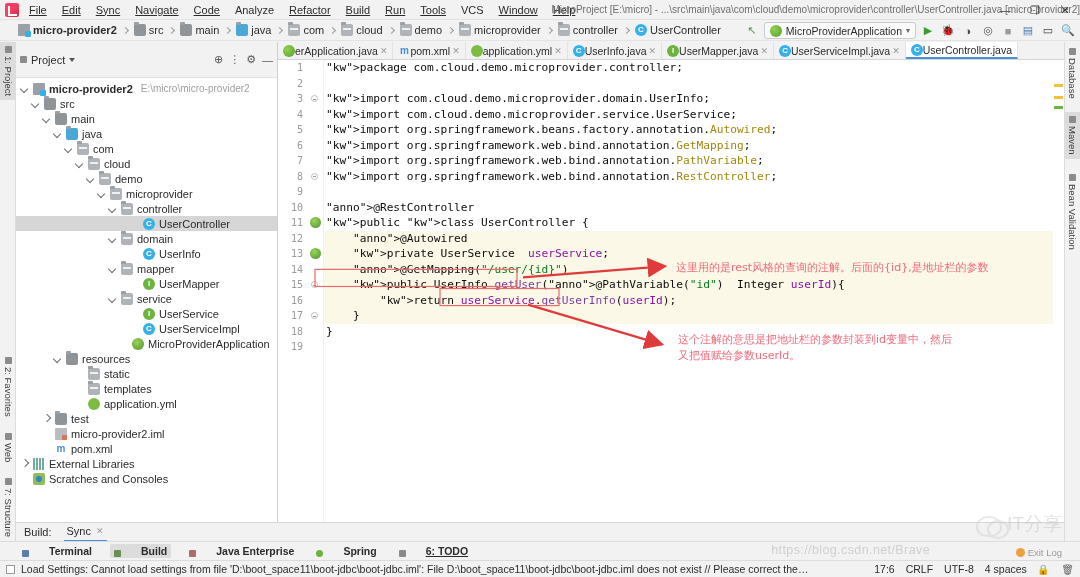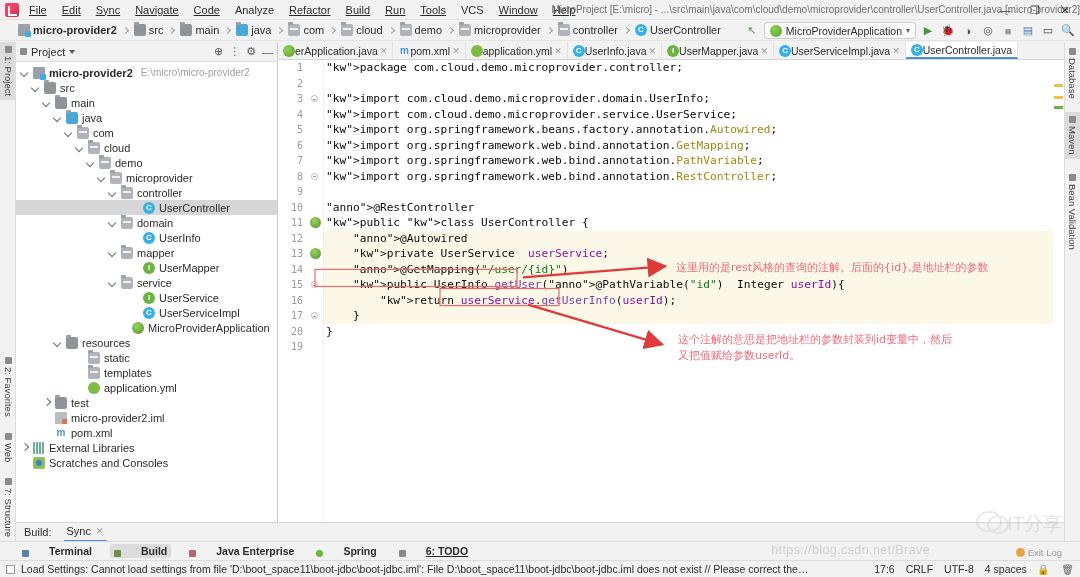--- a/index.html
+++ b/index.html
@@ -112,21 +112,21 @@
     display:flex; align-items:center; gap:3px;
   }
   .rtab.sel{ background:#dcdcdc; }
 
   
   .projpanel {
     position: absolute; left: 16px; top: 42px; width: 262px; bottom: 36px;
     background: #fff; border-right: 1px solid #cfcfcf; display:flex; flex-direction:column;
   }
   .proj-header {
-    height: 20px; display: flex; align-items: center; gap: 4px;
+    height: 36px; display: flex; align-items: center; gap: 4px;
     background: #f2f2f2; border-bottom: 1px solid #e0e0e0; padding: 0 4px; flex:none;
   }
   .proj-title { font-size: 11px; }
   .proj-hdr-icons { margin-left:auto; display:flex; gap:6px; align-items:center; color:#5a5a5a; font-size:11px;}
   .caret-dn { width:0;height:0;border-left:3px solid transparent;border-right:3px solid transparent;border-top:4px solid #555;}
   .tree { flex:1; overflow:hidden; padding-top: 3px; position: relative;}
   .node {
     height: 15px; display:flex; align-items:center; gap:4px; font-size:11px;
     white-space:nowrap; padding-right:4px;
   }
@@ -235,21 +235,21 @@
     background:#f2f2f2; border-top:1px solid #dcdcdc;
     display:flex; align-items:center; font-size:10.5px; color:#2b2b2b; padding-left:6px; gap:6px;
   }
   .sb-check{ width:9px;height:9px;border:1px solid #9a9a9a;background:#fff;flex:none;}
   .sb-right{ margin-left:auto; display:flex; align-items:center; gap:11px; padding-right:6px;}
   .lock-ic{ font-size:10px; color:#555;}
 
   
   .watermark {
     position:absolute; right:18px; bottom:40px;
-    display:flex; align-items:flex-start; gap:5px; opacity:.40;
+    display:flex; align-items:flex-end; gap:5px; opacity:.40;
     color:#b9b9b9; font-size:19px; pointer-events:none;
   }
   .wm-wechat{
     width:26px;height:21px;border-radius:50% 50% 45% 45%; border:2px solid #c9c9c9; position:relative;
   }
   .wm-wechat::after{
     content:""; position:absolute; right:-9px; bottom:-4px; width:18px;height:15px;
     border-radius:50%; border:2px solid #c9c9c9; background:transparent;
   }
   .url-wm{
@@ -594,21 +594,21 @@
           <div class="gl">8<span class="fold"></span></div>
           <div class="gl">9</div>
           <div class="gl">10</div>
           <div class="gl">11<span class="gmark run"></span></div>
           <div class="gl">12</div>
           <div class="gl">13<span class="gmark run"></span></div>
           <div class="gl">14</div>
           <div class="gl">15<span class="fold"></span></div>
           <div class="gl">16</div>
           <div class="gl">17<span class="fold"></span></div>
-          <div class="gl">20</div>
+          <div class="gl">18</div>
           <div class="gl">19</div>
         </div>
       <div class="code" id="code"><div class="cl"><span class="&lt;span">"kw"</span>&gt;package com.cloud.demo.microprovider.controller;</div><div class="cl">&nbsp;</div><div class="cl"><span class="&lt;span">"kw"</span>&gt;import com.cloud.demo.microprovider.domain.UserInfo;</div><div class="cl"><span class="&lt;span">"kw"</span>&gt;import com.cloud.demo.microprovider.service.UserService;</div><div class="cl"><span class="&lt;span">"kw"</span>&gt;import org.springframework.beans.factory.annotation.<span class="anno">Autowired</span>;</div><div class="cl"><span class="&lt;span">"kw"</span>&gt;import org.springframework.web.bind.annotation.<span class="anno">GetMapping</span>;</div><div class="cl"><span class="&lt;span">"kw"</span>&gt;import org.springframework.web.bind.annotation.<span class="anno">PathVariable</span>;</div><div class="cl"><span class="&lt;span">"kw"</span>&gt;import org.springframework.web.bind.annotation.<span class="anno">RestController</span>;</div><div class="cl">&nbsp;</div><div class="cl"><span class="&lt;span">"anno"</span>&gt;@RestController</div><div class="cl"><span class="&lt;span">"kw"</span>&gt;public <span class="&lt;span">"kw"</span>&gt;class UserController {</div><div class="cl hl">    <span class="&lt;span">"anno"</span>&gt;@Autowired</div><div class="cl hl">    <span class="&lt;span">"kw"</span>&gt;private UserService  <span class="fieldv">userService</span>;</div><div class="cl hl">    <span class="&lt;span">"anno"</span>&gt;@GetMapping(<span class="str">"/user/{id}"</span>)</div><div class="cl hl">    <span class="&lt;span">"kw"</span>&gt;public UserInfo <span class="meth">getUser</span>(<span class="&lt;span">"anno"</span>&gt;@PathVariable(<span class="str">"id"</span>)  Integer <span class="fieldv">userId</span>){</div><div class="cl hl">        <span class="&lt;span">"kw"</span>&gt;return <span class="fieldv">userService</span>.<span class="meth">getUserInfo</span>(<span class="fieldv">userId</span>);</div><div class="cl hl">    }</div><div class="cl">}</div><div class="cl">&nbsp;</div></div>
 
       <svg class="arrows" viewBox="0 0 786 460" preserveAspectRatio="none">
         <defs>
           <marker id="ah" markerWidth="9" markerHeight="9" refX="7" refY="4.5" orient="auto">
             <path d="M0,0 L9,4.5 L0,9 z" fill="#e03b3b"></path>
           </marker>
         </defs>

